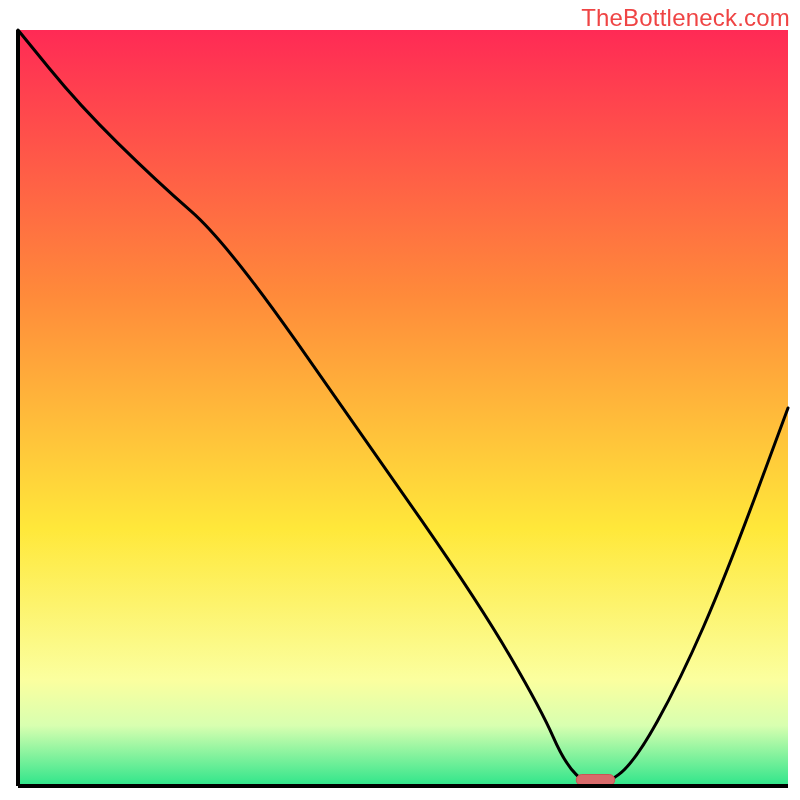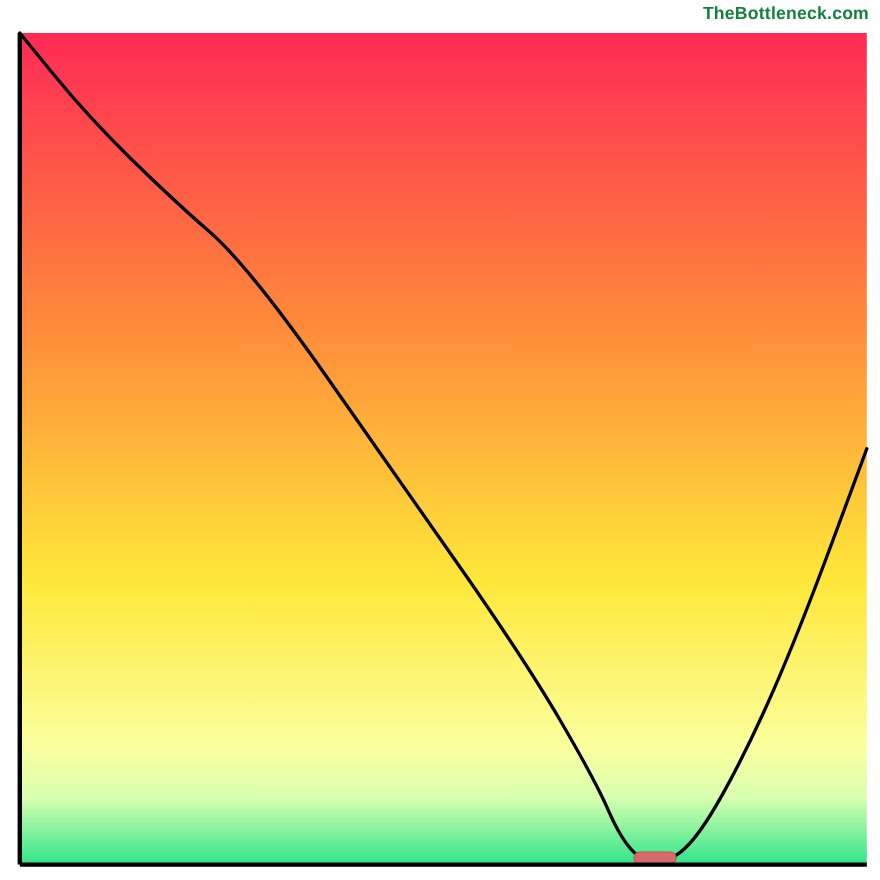--- a/index.html
+++ b/index.html
@@ -13,23 +13,23 @@
   .chart-container {
     position: relative;
     width: 800px;
     height: 800px;
   }
   .watermark {
     position: absolute;
     top: 4px;
     right: 10px;
     font-family: Arial, Helvetica, sans-serif;
-    font-size: 16px;
-    font-weight: 700;
-    color: #15803d;
+    font-size: 24px;
+    font-weight: 400;
+    color: #ef4444;
     letter-spacing: 0.2px;
     z-index: 10;
   }
   svg {
     position: absolute;
     top: 0;
     left: 0;
   }
 </style>
 </head>

